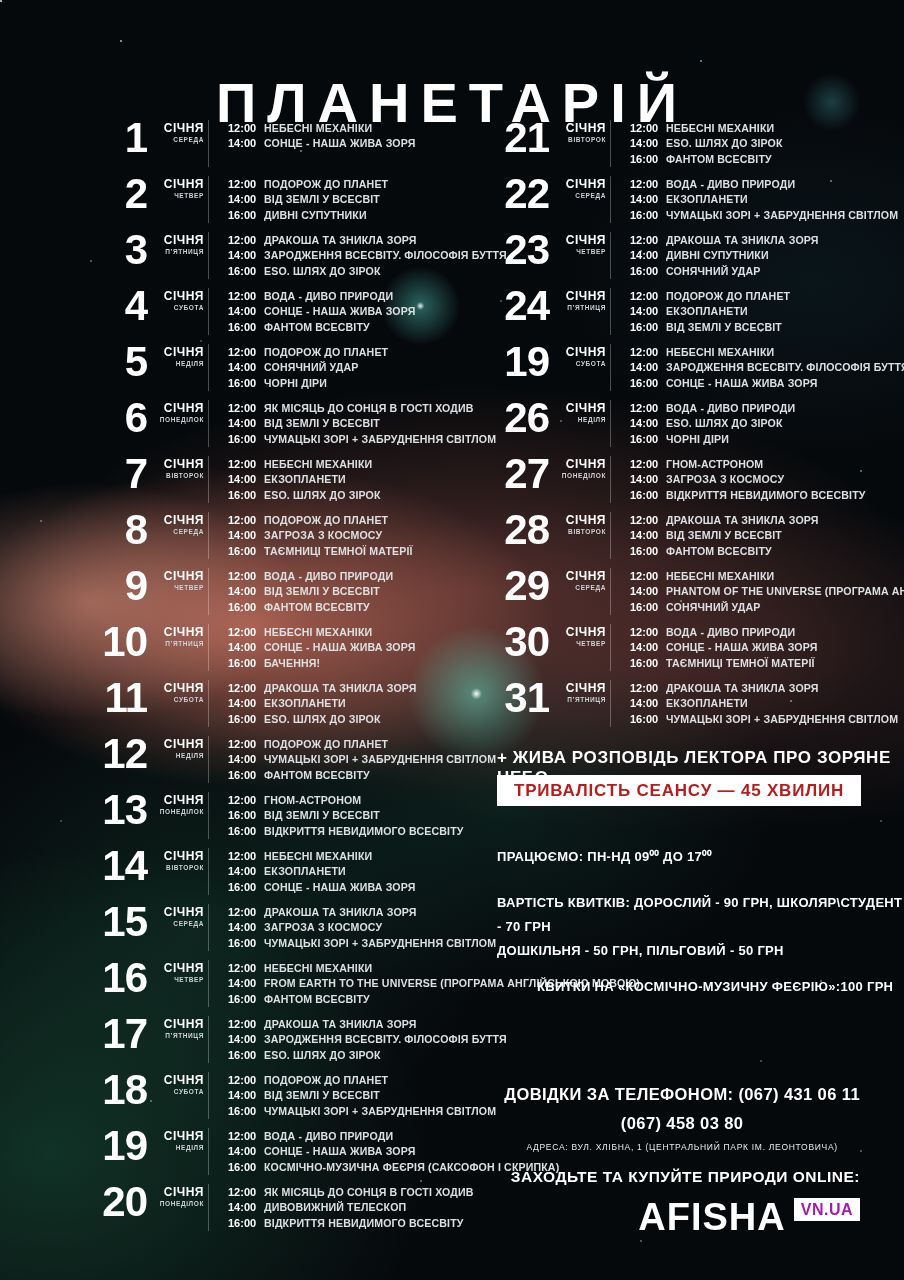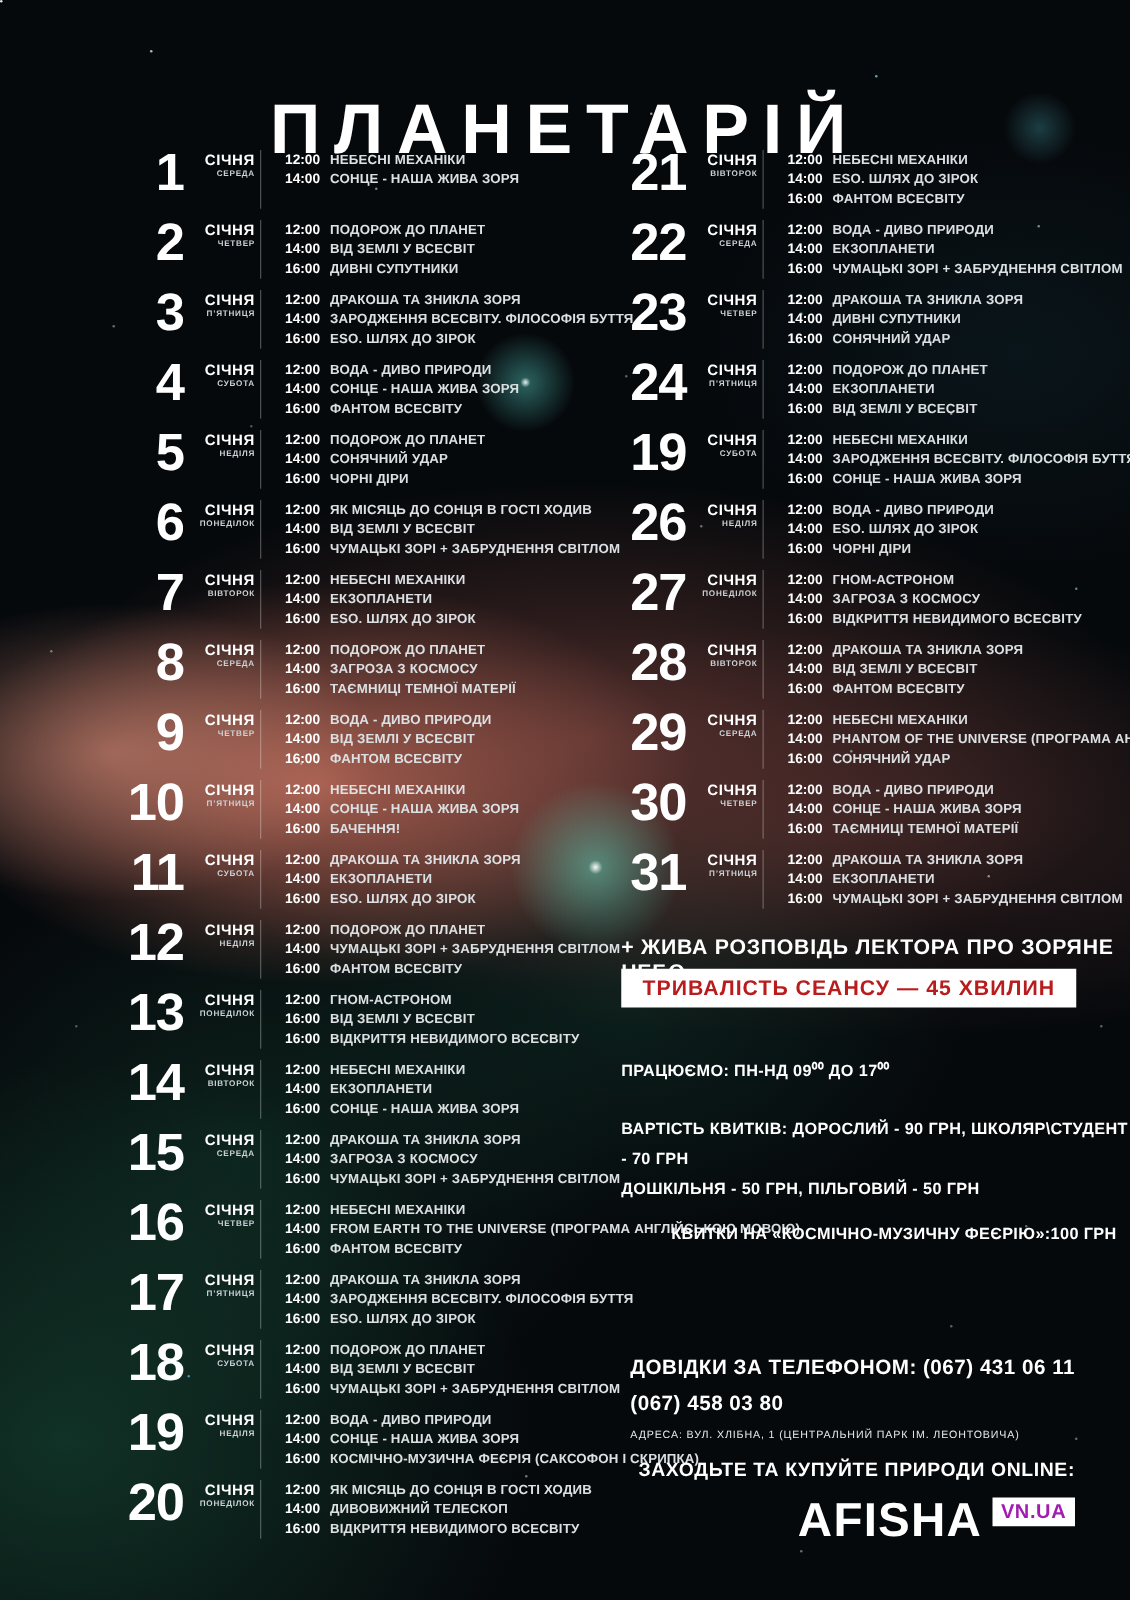--- a/index.html
+++ b/index.html
@@ -66,21 +66,21 @@
   .show-title{font-size:10.6px;font-weight:700;letter-spacing:.15px;color:#dce0e3;}
   .live-note{position:absolute;left:497px;top:748px;font-size:17px;font-weight:800;letter-spacing:.6px;}
   .duration-banner{
     position:absolute;left:497px;top:775px;width:364px;height:31px;background:#fff;color:#b91c1c;
     display:flex;align-items:center;justify-content:center;font-size:17px;font-weight:800;letter-spacing:.8px;
   }
   .info-block{position:absolute;left:497px;top:845px;font-size:13px;font-weight:800;letter-spacing:.3px;}
   .info-block .line{line-height:24px;}
   .gap-lg{margin-top:22px;}
   .gap-md{margin-top:12px;margin-left:40px;}
-  .contacts{position:absolute;right:44px;top:1086px;text-align:left;}
+  .contacts{position:absolute;right:44px;top:1086px;text-align:center;}
   .phone-line{font-size:16.5px;font-weight:800;letter-spacing:.4px;line-height:1;}
   .phone-line + .phone-line{margin-top:12px;}
   .address-line{font-size:8.5px;font-weight:400;letter-spacing:.7px;margin-top:11px;color:#e8ebed;}
   .online-cta{position:absolute;right:44px;top:1168px;font-size:15.5px;font-weight:800;letter-spacing:.5px;}
   .logo-row{position:absolute;right:44px;top:1198px;display:flex;align-items:flex-start;}
   .logo-text{font-size:38px;font-weight:800;letter-spacing:1px;line-height:1;}
   .logo-badge{
     margin-left:8px;background:#fff;color:#a21caf;font-size:16px;font-weight:800;
     padding:3px 7px 2px;letter-spacing:.5px;
   }

